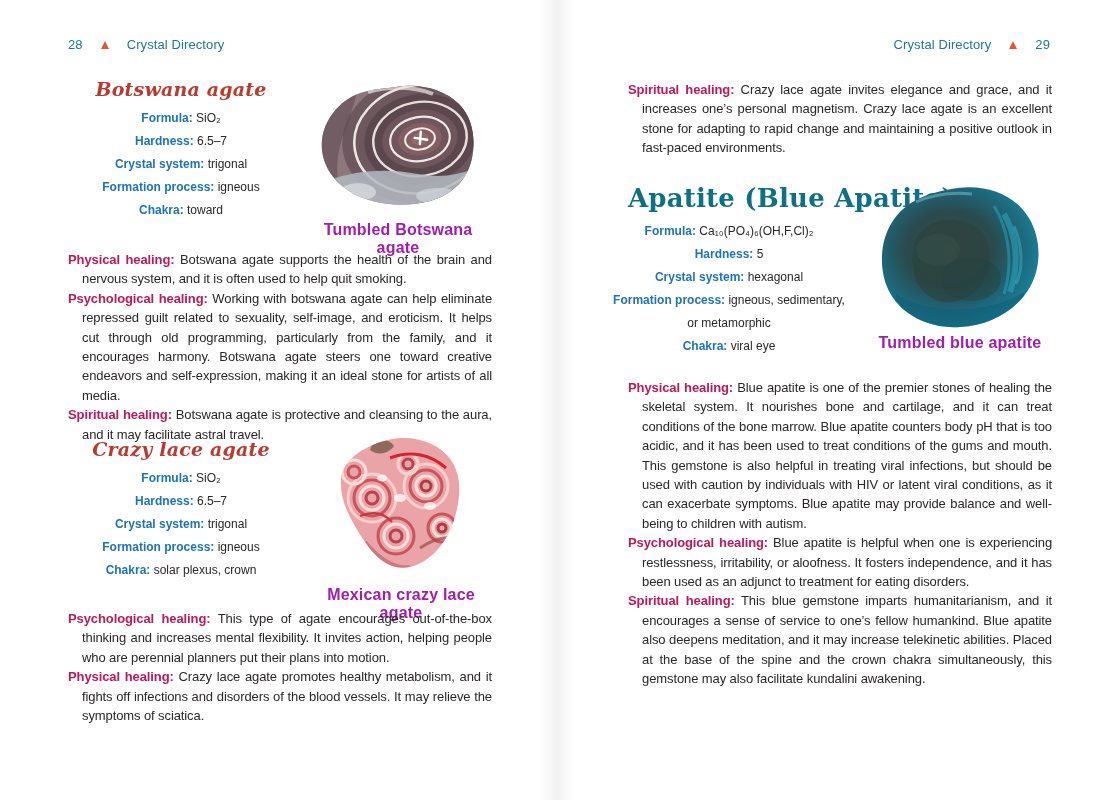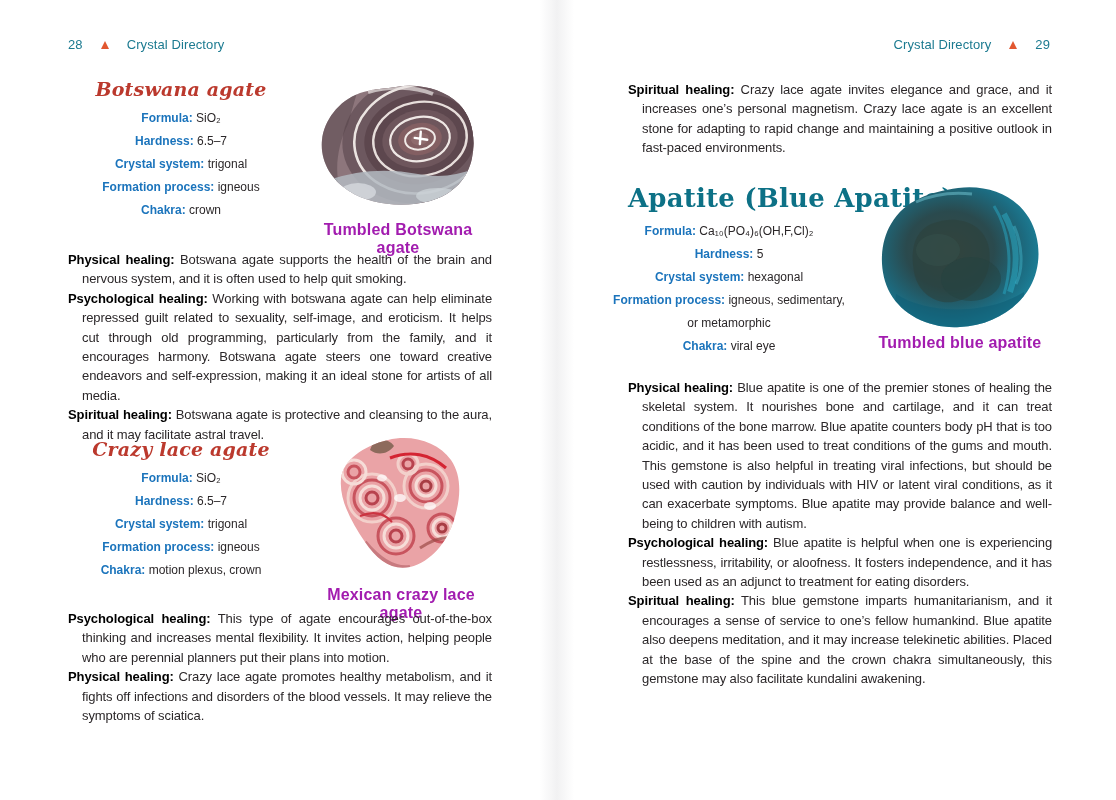--- a/index.html
+++ b/index.html
@@ -53,21 +53,21 @@
   #cap3 { left:868px; top:334px; width:184px; }
   .para-group {
     position:absolute; width:424px; font-size:13px; line-height:19.4px;
     text-align:justify; letter-spacing:-0.1px;
   }
   #paras1 { left:68px; top:250px; }
   #paras2 { left:68px; top:609px; }
   #paras-r0 { left:628px; top:80px; }
   #paras-r1 { left:628px; top:378px; }
   .para { margin:0; text-indent:-14px; padding-left:14px; }
-  .para-label { color:#000000; font-weight:bold; }
+  .para-label { color:#be185d; font-weight:bold; }
 </style>
 </head>
 <body>
 
 <div class="spread">
   <div class="gutter"></div>
 
   <div class="running-head rh-left">
     <span>28</span>
     <span class="tri"></span>
@@ -79,21 +79,21 @@
     <span class="tri"></span>
     <span>29</span>
   </div>
 
   <div class="info-block" id="info1">
     <div class="sec-title">Botswana agate</div>
     <div class="info-line"><span class="info-label">Formula:</span> <span class="info-value">SiO₂</span></div>
     <div class="info-line"><span class="info-label">Hardness:</span> <span class="info-value">6.5–7</span></div>
     <div class="info-line"><span class="info-label">Crystal system:</span> <span class="info-value">trigonal</span></div>
     <div class="info-line"><span class="info-label">Formation process:</span> <span class="info-value">igneous</span></div>
-    <div class="info-line"><span class="info-label">Chakra:</span> <span class="info-value">crown</span></div>
+    <div class="info-line"><span class="info-label">Chakra:</span> <span class="info-value">toward</span></div>
   </div>
 
   <svg class="stone" id="stone1" viewBox="0 0 160 122">
     <defs>
       <clipPath id="c1">
           <path d="M78 3 C100 -1 126 5 141 20 C154 33 158 54 154 74 C150 94 136 110 112 117 C86 124 52 121 31 107 C12 95 2 76 4 56 C6 37 20 17 42 9 C54 5 64 5 78 3 Z"></path>
         </clipPath>
     </defs>
     <g clip-path="url(#c1)">
       <rect width="160" height="122" fill="#8d767c"></rect>
@@ -123,21 +123,21 @@
     <p class="para"><span class="para-label">Psychological healing:</span> <span>Working with botswana agate can help eliminate repressed guilt related to sexuality, self-image, and eroticism. It helps cut through old programming, particularly from the family, and it encourages harmony. Botswana agate steers one toward creative endeavors and self-expression, making it an ideal stone for artists of all media.</span></p>
     <p class="para"><span class="para-label">Spiritual healing:</span> <span>Botswana agate is protective and cleansing to the aura, and it may facilitate astral travel.</span></p>
   </div>
 
   <div class="info-block" id="info2">
     <div class="sec-title">Crazy lace agate</div>
     <div class="info-line"><span class="info-label">Formula:</span> <span class="info-value">SiO₂</span></div>
     <div class="info-line"><span class="info-label">Hardness:</span> <span class="info-value">6.5–7</span></div>
     <div class="info-line"><span class="info-label">Crystal system:</span> <span class="info-value">trigonal</span></div>
     <div class="info-line"><span class="info-label">Formation process:</span> <span class="info-value">igneous</span></div>
-    <div class="info-line"><span class="info-label">Chakra:</span> <span class="info-value">motion plexus, crown</span></div>
+    <div class="info-line"><span class="info-label">Chakra:</span> <span class="info-value">solar plexus, crown</span></div>
   </div>
 
   <svg class="stone" id="stone2" viewBox="0 0 142 134">
     <defs>
       <clipPath id="c2">
           <path d="M58 4 C82 -2 108 6 121 24 C132 40 131 62 124 84 C117 106 101 126 80 131 C62 135 47 124 35 106 C22 87 9 64 11 43 C13 24 33 10 58 4 Z"></path>
         </clipPath>
     </defs>
     <g clip-path="url(#c2)">
       <rect width="142" height="134" fill="#eaa3a6"></rect>

